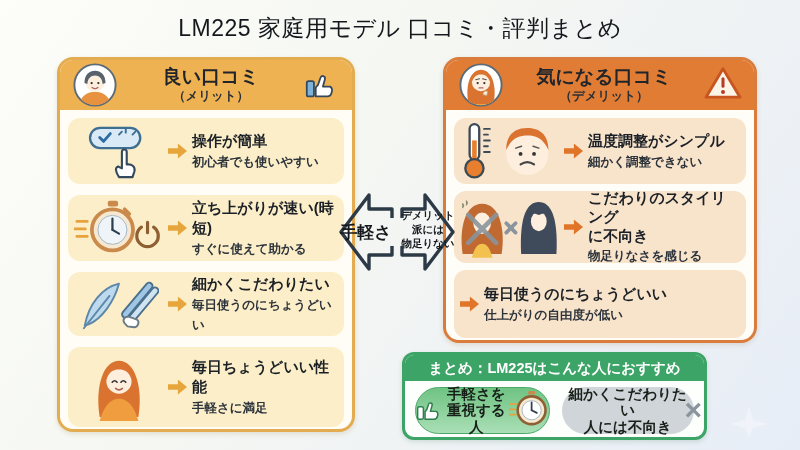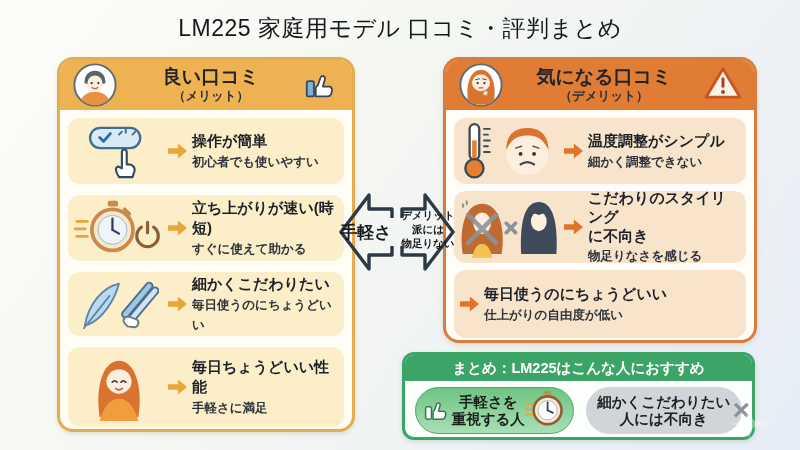--- a/index.html
+++ b/index.html
@@ -55,21 +55,21 @@
   .icon-row{ display:flex; align-items:center; gap:2px; }
   
   .center-arrows{ position:absolute; left:336px; top:188px; width:122px; height:88px; }
   .ca-svg{ position:absolute; left:0; top:0; }
   .ca-left-label{ position:absolute; left:0; top:33px; width:60px; text-align:center;
     font-size:17px; font-weight:800; color:#14181d; }
   .ca-right-label{ position:absolute; right:-2px; top:21px; width:64px; text-align:center;
     font-size:10.5px; font-weight:800; line-height:1.33; color:#14181d; }
   .ca-right-label span{ display:block; }
   
-  .summary{ position:absolute; left:402px; top:352px; width:353px; height:88px;
+  .summary{ position:absolute; left:402px; top:352px; width:305px; height:88px;
     border:3px solid #3da467; border-radius:12px; background:#fdfffd; overflow:hidden;
     box-shadow:0 2px 5px rgba(30,90,55,.15);}
   .summary-header{ height:26px; background:#3da467; color:#fff; font-size:14.5px;
     font-weight:800; text-align:center; line-height:26px; }
   .summary-body{ display:flex; align-items:center; gap:12px; padding:6px 10px; }
   .pill{ height:47px; border-radius:24px; display:flex; align-items:center;
     justify-content:center; line-height:1.15; }
   .pill.good{ width:160px; background:linear-gradient(180deg,#6fc383,#aadfb6);
     border:1.5px solid #4aa968; }
   .pill.bad{ width:158px; background:#cfd5d9; position:relative; }

